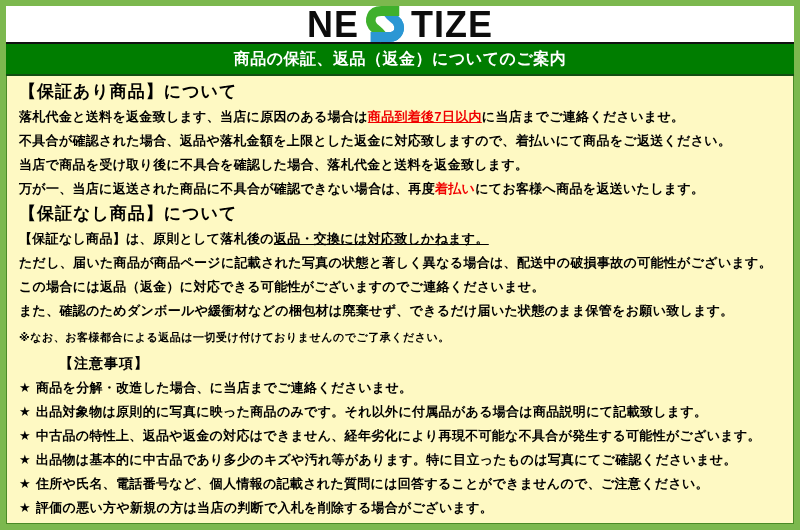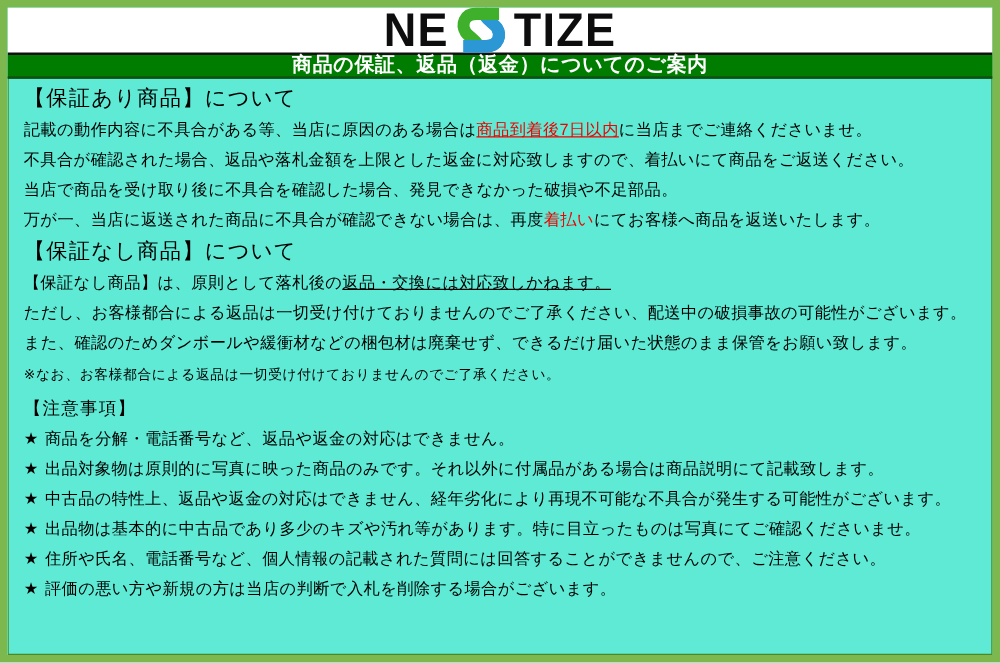--- a/index.html
+++ b/index.html
@@ -5,21 +5,21 @@
   * { margin:0; padding:0; box-sizing:border-box; }
   html,body { background:#fff; }
   body {
     width:800px; height:530px;
     font-family:"Liberation Sans","DejaVu Sans",sans-serif;
   }
   .page {
     width:800px; height:530px;
     border:6px solid #7cb84e;
     box-shadow: inset 0 0 0 1px #4a8a26;
-    background:#5eead4;
+    background:#fef9c3;
     overflow:hidden;
   }
   
   .logo-band {
     height:38px;
     display:flex; align-items:center; justify-content:center;
     background:#fff;
     border-bottom:2px solid #111;
   }
   .logo {
@@ -27,47 +27,47 @@
     font-weight:900;
     font-size:36px;
     letter-spacing:1px;
     color:#0d0d0d;
     line-height:1;
     transform:scaleY(1.05);
   }
   .logo .mark { margin:0 1px; display:block; }
   
   .banner {
-    height:19px;
+    height:32px;
     background:#007d00;
     border-bottom:2px solid #134f13;
     display:flex; align-items:center; justify-content:center;
   }
   .banner span {
     color:#fff; font-weight:bold; font-size:16px; letter-spacing:0.5px;
   }
   
   .content {
     padding:3px 12px 0 13px;
     color:#000;
-    font-weight:normal;
+    font-weight:bold;
   }
   .h1 {
     font-size:17px; line-height:26px; letter-spacing:1px;
   }
   .line, .star {
     font-size:13px; line-height:24px; letter-spacing:0.3px;
     white-space:nowrap;
   }
   .big {
     font-size:11px; line-height:28px; letter-spacing:0.5px;
     white-space:nowrap;
   }
   .h2 {
-    font-size:14px; line-height:25px; letter-spacing:1px;
+    font-size:14px; line-height:25px; letter-spacing:1px;margin-left:40px;
   }
   .seg-red { color:#f00000; }
   .seg-red-underline { color:#f00000; text-decoration:underline;margin-top:41px; }
   .seg-underline { text-decoration:underline; }
   .star .bullet { margin-right:5px; }
 </style>
 </head>
 <body>
 
 <div class="page">
@@ -86,31 +86,32 @@
       <span>TIZE</span>
     </div>
   </div>
 
   <div class="banner">
     <span>商品の保証、返品（返金）についてのご案内</span>
   </div>
 
   <div class="content" id="content">
       <div class="h1">【保証あり商品】について</div>
-      <div class="line"><span>記載の動作内容に不具合がある等、当店に原因のある場合は</span><span class="seg-red-underline">商品到着後7日以内</span><span>に当店までご連絡くださいませ。</span></div>
+      <div class="line"><span>落札代金と送料を返金致します、当店に原因のある場合は</span><span class="seg-red-underline">商品到着後7日以内</span><span>に当店までご連絡くださいませ。</span></div>
       <div class="line"><span>不具合が確認された場合、返品や落札金額を上限とした返金に対応致しますので、着払いにて商品をご返送ください。</span></div>
-      <div class="line"><span>当店で商品を受け取り後に不具合を確認した場合、発見できなかった破損や不足部品。</span></div>
+      <div class="line"><span>当店で商品を受け取り後に不具合を確認した場合、落札代金と送料を返金致します。</span></div>
       <div class="line"><span>万が一、当店に返送された商品に不具合が確認できない場合は、再度</span><span class="seg-red">着払い</span><span>にてお客様へ商品を返送いたします。</span></div>
       <div class="h1">【保証なし商品】について</div>
       <div class="line"><span>【保証なし商品】は、原則として落札後の</span><span class="seg-underline">返品・交換には対応致しかねます。</span></div>
-      <div class="line"><span>ただし、お客様都合による返品は一切受け付けておりませんのでご了承ください、配送中の破損事故の可能性がございます。</span></div>
+      <div class="line"><span>ただし、届いた商品が商品ページに記載された写真の状態と著しく異なる場合は、配送中の破損事故の可能性がございます。</span></div>
+      <div class="line"><span>この場合には返品（返金）に対応できる可能性がございますのでご連絡くださいませ。</span></div>
       <div class="line"><span>また、確認のためダンボールや緩衝材などの梱包材は廃棄せず、できるだけ届いた状態のまま保管をお願い致します。</span></div>
       <div class="big">※なお、お客様都合による返品は一切受け付けておりませんのでご了承ください。</div>
       <div class="h2">【注意事項】</div>
-      <div class="star"><span class="bullet">★</span><span>商品を分解・電話番号など、返品や返金の対応はできません。</span></div>
+      <div class="star"><span class="bullet">★</span><span>商品を分解・改造した場合、に当店までご連絡くださいませ。</span></div>
       <div class="star"><span class="bullet">★</span><span>出品対象物は原則的に写真に映った商品のみです。それ以外に付属品がある場合は商品説明にて記載致します。</span></div>
       <div class="star"><span class="bullet">★</span><span>中古品の特性上、返品や返金の対応はできません、経年劣化により再現不可能な不具合が発生する可能性がございます。</span></div>
       <div class="star"><span class="bullet">★</span><span>出品物は基本的に中古品であり多少のキズや汚れ等があります。特に目立ったものは写真にてご確認くださいませ。</span></div>
       <div class="star"><span class="bullet">★</span><span>住所や氏名、電話番号など、個人情報の記載された質問には回答することができませんので、ご注意ください。</span></div>
       <div class="star"><span class="bullet">★</span><span>評価の悪い方や新規の方は当店の判断で入札を削除する場合がございます。</span></div>
     </div>
 
 </div>
 
 </body></html>

